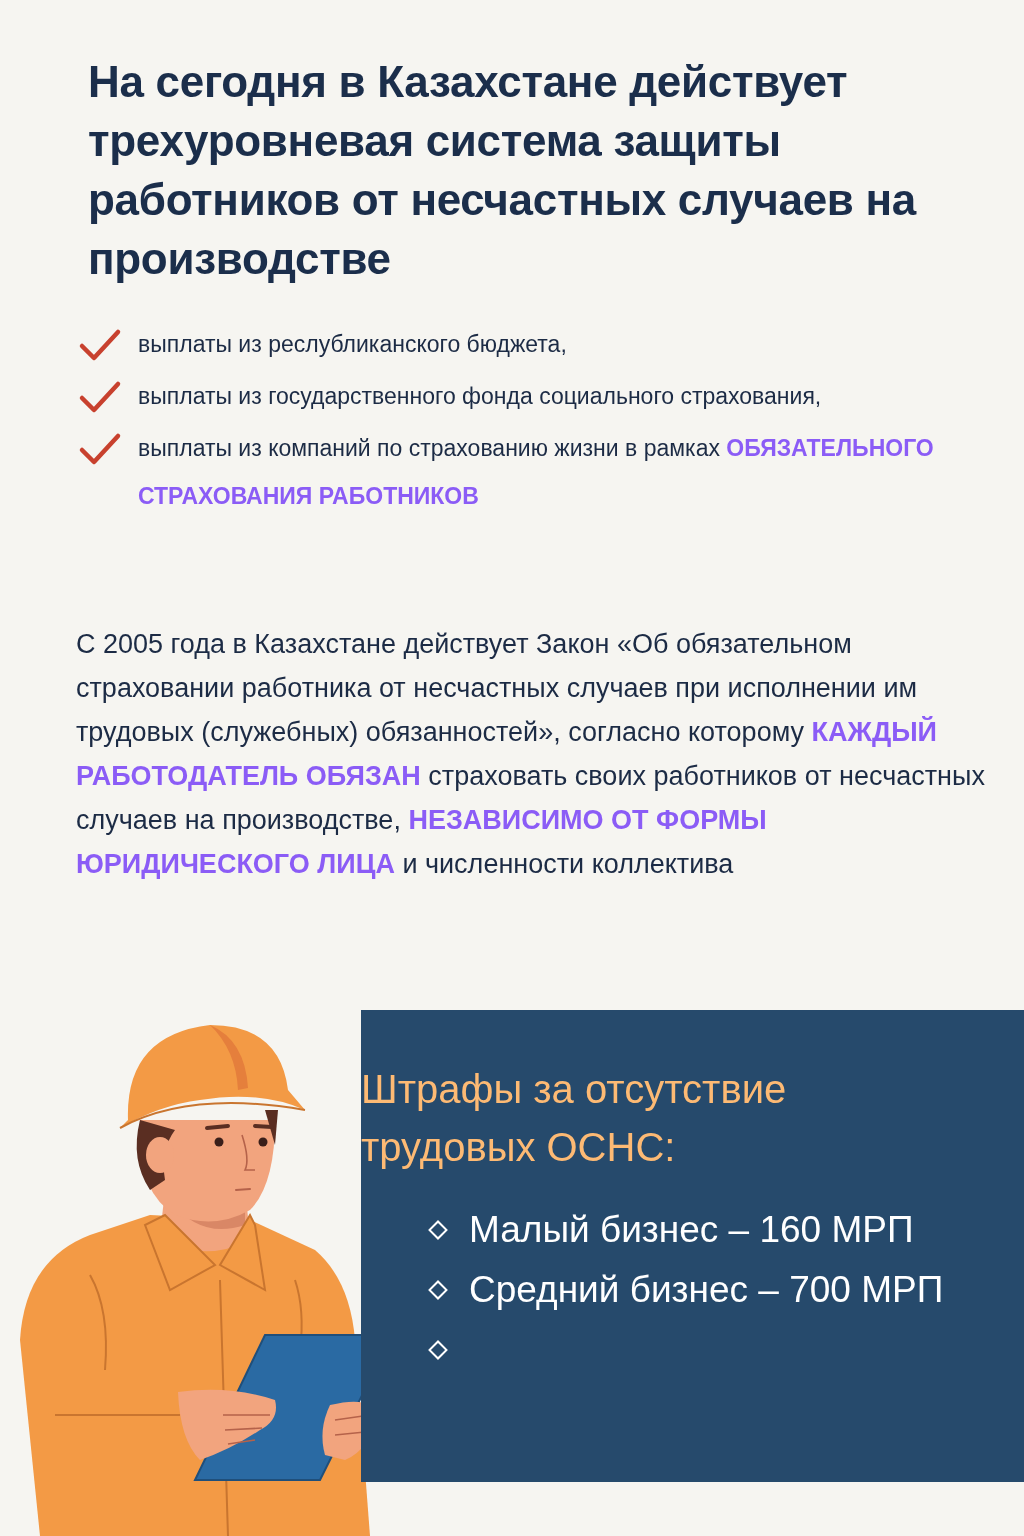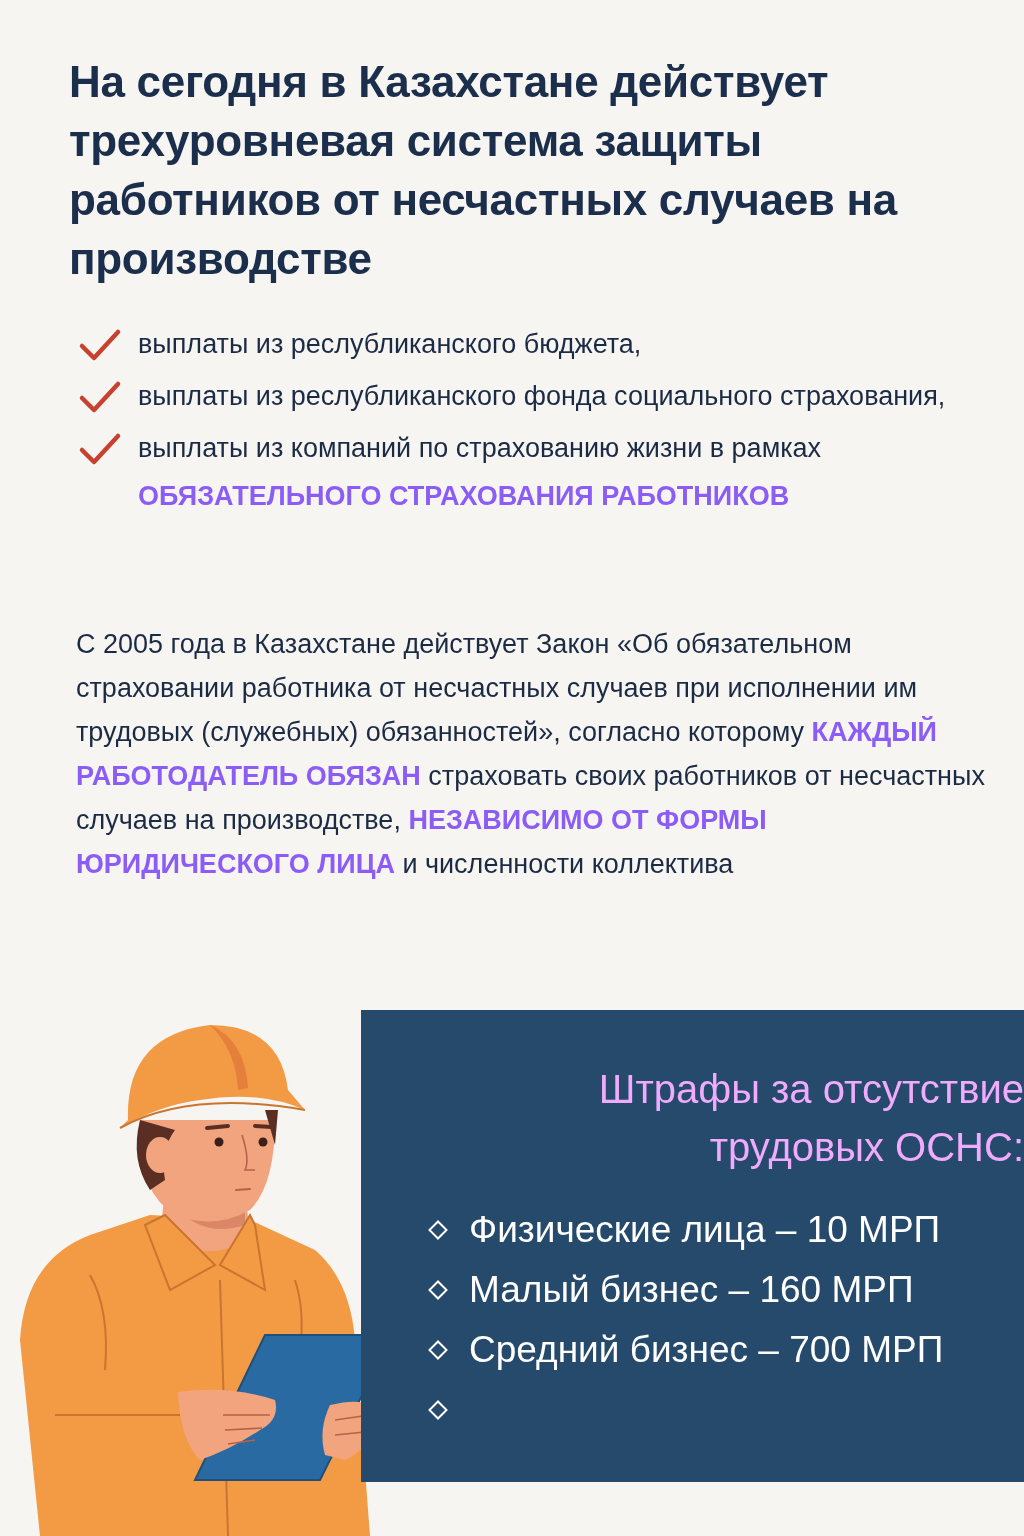--- a/index.html
+++ b/index.html
@@ -4,50 +4,50 @@
 <style>
   * { margin: 0; padding: 0; box-sizing: border-box; }
   html, body { width: 1024px; height: 1536px; overflow: hidden; }
   body {
     background: #f6f5f1;
     font-family: "Liberation Sans", "DejaVu Sans", sans-serif;
     color: #1c2b45;
     position: relative;
   }
   .headline {
-    position: absolute; left: 69px; top: 52px; width: 920px;
+    position: absolute; left: 88px; top: 52px; width: 920px;
     font-size: 44px; line-height: 59px; font-weight: bold;
     color: #1b2e4b; letter-spacing: -0.3px;
   }
   .checklist {
     position: absolute; left: 78px; top: 320px; width: 920px;
     list-style: none;
   }
   .checklist li {
     position: relative; padding-left: 60px;
-    font-size: 27px; line-height: 48px; color: #1c2b45;
+    font-size: 23px; line-height: 48px; color: #1c2b45;
     margin-bottom: 0px;
   }
   .checklist li + li { margin-top: 4px; }
   .check {
     position: absolute; left: 0; top: 8px; width: 44px; height: 36px;
   }
   .red { color: #8b5cf6; font-weight: bold; }
   .para {
     position: absolute; left: 76px; top: 622px; width: 920px;
     font-size: 27px; line-height: 44px; color: #1c2b45;
   }
   .fines {
     position: absolute; left: 361px; top: 1010px; width: 663px; height: 472px;
     background: #264a6c;
     color: #ffffff;
   }
   .fines-title {
     position: absolute; left: 0; top: 50px; width: 100%;
-    text-align: right; font-size: 40px; line-height: 58px; color: #f0abfc; padding-left: 16px;
+    text-align: left; font-size: 40px; line-height: 58px; color: #fdba74;
   }
   .fines-list {
     position: absolute; left: 68px; top: 190px; list-style: none;
   }
   .fines-list li {
     position: relative; padding-left: 40px;
     font-size: 37px; line-height: 60px; color: #ffffff; white-space: nowrap;
   }
   .diamond {
     position: absolute; left: 2px; top: 23px; width: 14px; height: 14px;
@@ -66,21 +66,21 @@
   <li>
     <svg class="check" viewBox="0 0 44 36">
         <path d="M4 18 L16 30 L40 4" fill="none" stroke="#c8412e" stroke-width="4.5" stroke-linecap="round" stroke-linejoin="round"></path>
       </svg>
     <span>выплаты из реслубликанского бюджета,</span>
   </li>
   <li>
     <svg class="check" viewBox="0 0 44 36">
         <path d="M4 18 L16 30 L40 4" fill="none" stroke="#c8412e" stroke-width="4.5" stroke-linecap="round" stroke-linejoin="round"></path>
       </svg>
-    <span>выплаты из реслубликанского фонда социального страхования,</span>
+    <span>выплаты из государственного фонда социального страхования,</span>
   </li>
   <li>
     <svg class="check" viewBox="0 0 44 36">
         <path d="M4 18 L16 30 L40 4" fill="none" stroke="#c8412e" stroke-width="4.5" stroke-linecap="round" stroke-linejoin="round"></path>
       </svg>
     <span>выплаты из компаний по страхованию жизни в рамках </span><span class="red">ОБЯЗАТЕЛЬНОГО СТРАХОВАНИЯ РАБОТНИКОВ</span>
   </li>
 </ul>
 
 <p class="para"><span>С 2005 года в Казахстане действует Закон «Об обязательном страховании работника от несчастных случаев при исполнении им трудовых (служебных) обязанностей», согласно которому </span><span class="red">КАЖДЫЙ РАБОТОДАТЕЛЬ ОБЯЗАН</span><span> страховать своих работников от несчастных случаев на производстве, </span><span class="red">НЕЗАВИСИМО ОТ ФОРМЫ ЮРИДИЧЕСКОГО ЛИЦА</span><span> и численности коллектива</span></p>
@@ -125,18 +125,17 @@
   <path d="M330 395 Q372 385 375 405 Q370 440 345 450 L325 445 Q318 420 330 395 Z" fill="#f2a47e"></path>
   <path d="M335 410 L370 405 M335 425 L365 422" stroke="#b5624a" stroke-width="1.6"></path>
 </svg>
 
 <div class="fines">
   <div class="fines-title">
     <div>Штрафы за отсутствие</div>
     <div>трудовых ОСНС:</div>
   </div>
   <ul class="fines-list">
-    <li><span class="diamond"></span><span>Физические лица – 10 МРП</span></li>
     <li><span class="diamond"></span><span>Малый бизнес – 160 МРП</span></li>
     <li><span class="diamond"></span><span>Средний бизнес – 700 МРП</span></li>
     <li><span class="diamond"></span></li>
   </ul>
 </div>
 
 </body></html>

